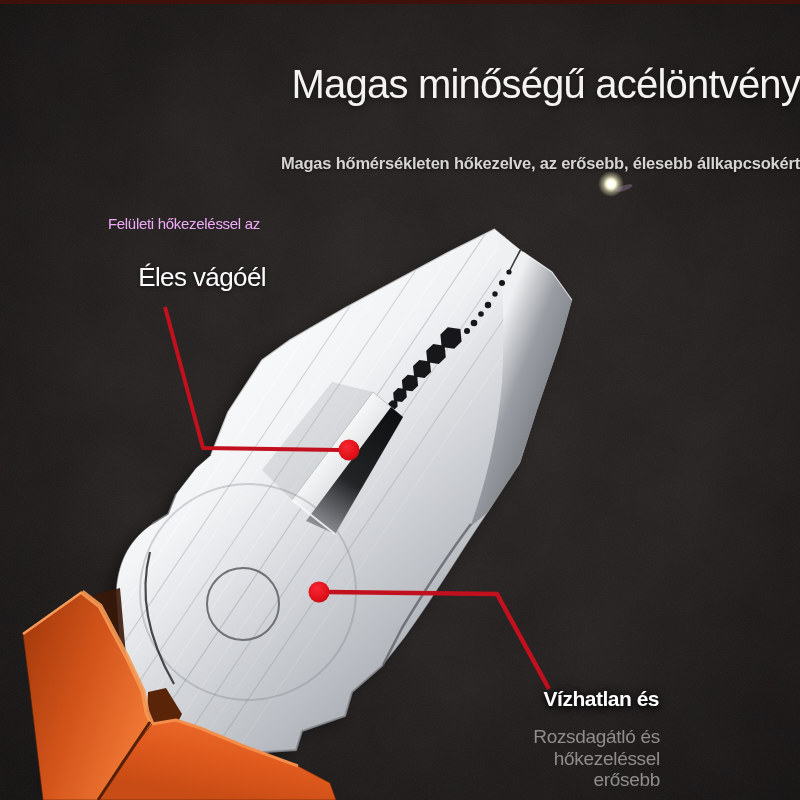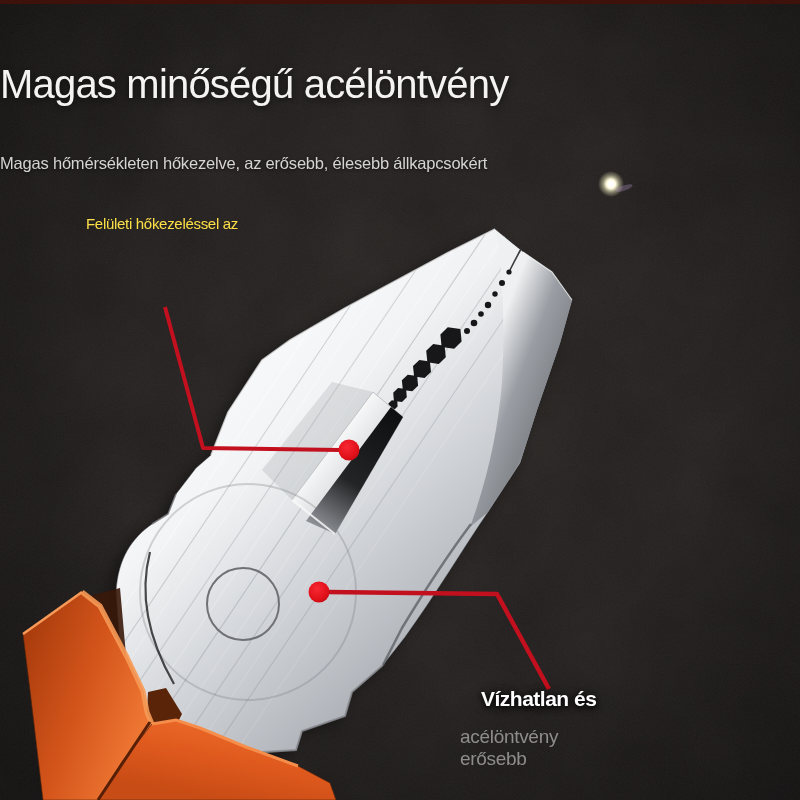--- a/index.html
+++ b/index.html
@@ -1,30 +1,30 @@
 <!DOCTYPE html>
 <html><head>
 <meta charset="utf-8">
 <style>
   html,body{margin:0;padding:0;background:#111;}
   .stage{position:relative;width:800px;height:800px;overflow:hidden;
          font-family:"Liberation Sans",sans-serif;background:#272322;}
   .stage svg{position:absolute;left:0;top:0;}
-  .txt{position:absolute;text-align:left;}
+  .txt{position:absolute;text-align:right;}
   .title{left:0;right:0;top:62px;font-size:40px;letter-spacing:-0.8px;
          color:#f4f3f2;font-weight:400;text-shadow:0 2px 6px rgba(0,0,0,.55);}
   .subtitle{left:0;right:0;top:154px;font-size:16.5px;color:#d6d4d3;
-            letter-spacing:-0.2px;text-shadow:0 1px 3px rgba(0,0,0,.6);}
+            letter-spacing:-0.2px;text-shadow:0 1px 3px rgba(0,0,0,.6);font-weight:bold;}
   .note-left{left:86px;width:174px;top:215px;font-size:15px;line-height:17.5px;
-             color:#fde047;letter-spacing:-0.3px;}
+             color:#f0abfc;letter-spacing:-0.3px;}
   .label-cut{left:76px;width:190px;top:262px;font-size:26px;letter-spacing:-0.6px;
              color:#ffffff;text-shadow:0 1px 4px rgba(0,0,0,.6);}
   .note-rust{left:460px;width:200px;top:726px;font-size:19px;line-height:21.5px;
              color:#8f8d8c;letter-spacing:-0.3px;}
-  .label-rust{left:481px;width:200px;top:687px;font-size:21px;line-height:23px;
+  .label-rust{left:459px;width:200px;top:687px;font-size:21px;line-height:23px;
               font-weight:700;letter-spacing:-0.5px;color:#ffffff;
               text-shadow:0 2px 5px rgba(0,0,0,.9),0 0 10px rgba(0,0,0,.7);}
 </style>
 </head>
 <body>
 
 <div class="stage">
 
 <svg width="800" height="800" viewBox="0 0 800 800">
   <defs>
@@ -199,22 +199,24 @@
     <circle cx="319" cy="592" r="10.5" fill="url(#gDot)"></circle>
   </g>
 </svg>
 
 <div class="txt title">Magas minőségű acélöntvény</div>
 <div class="txt subtitle">Magas hőmérsékleten hőkezelve, az erősebb, élesebb állkapcsokért</div>
 
 <div class="txt note-left">
   <div>Felületi hőkezeléssel az</div>
 </div>
+<div class="txt label-cut">Éles vágóél</div>
 
 <div class="txt note-rust">
-  <div>acélöntvény</div>
+  <div>Rozsdagátló és</div>
+  <div>hőkezeléssel</div>
   <div>erősebb</div>
 </div>
 <div class="txt label-rust">
   <div>Vízhatlan és</div>
 </div>
 
 </div>
 
 </body></html>

